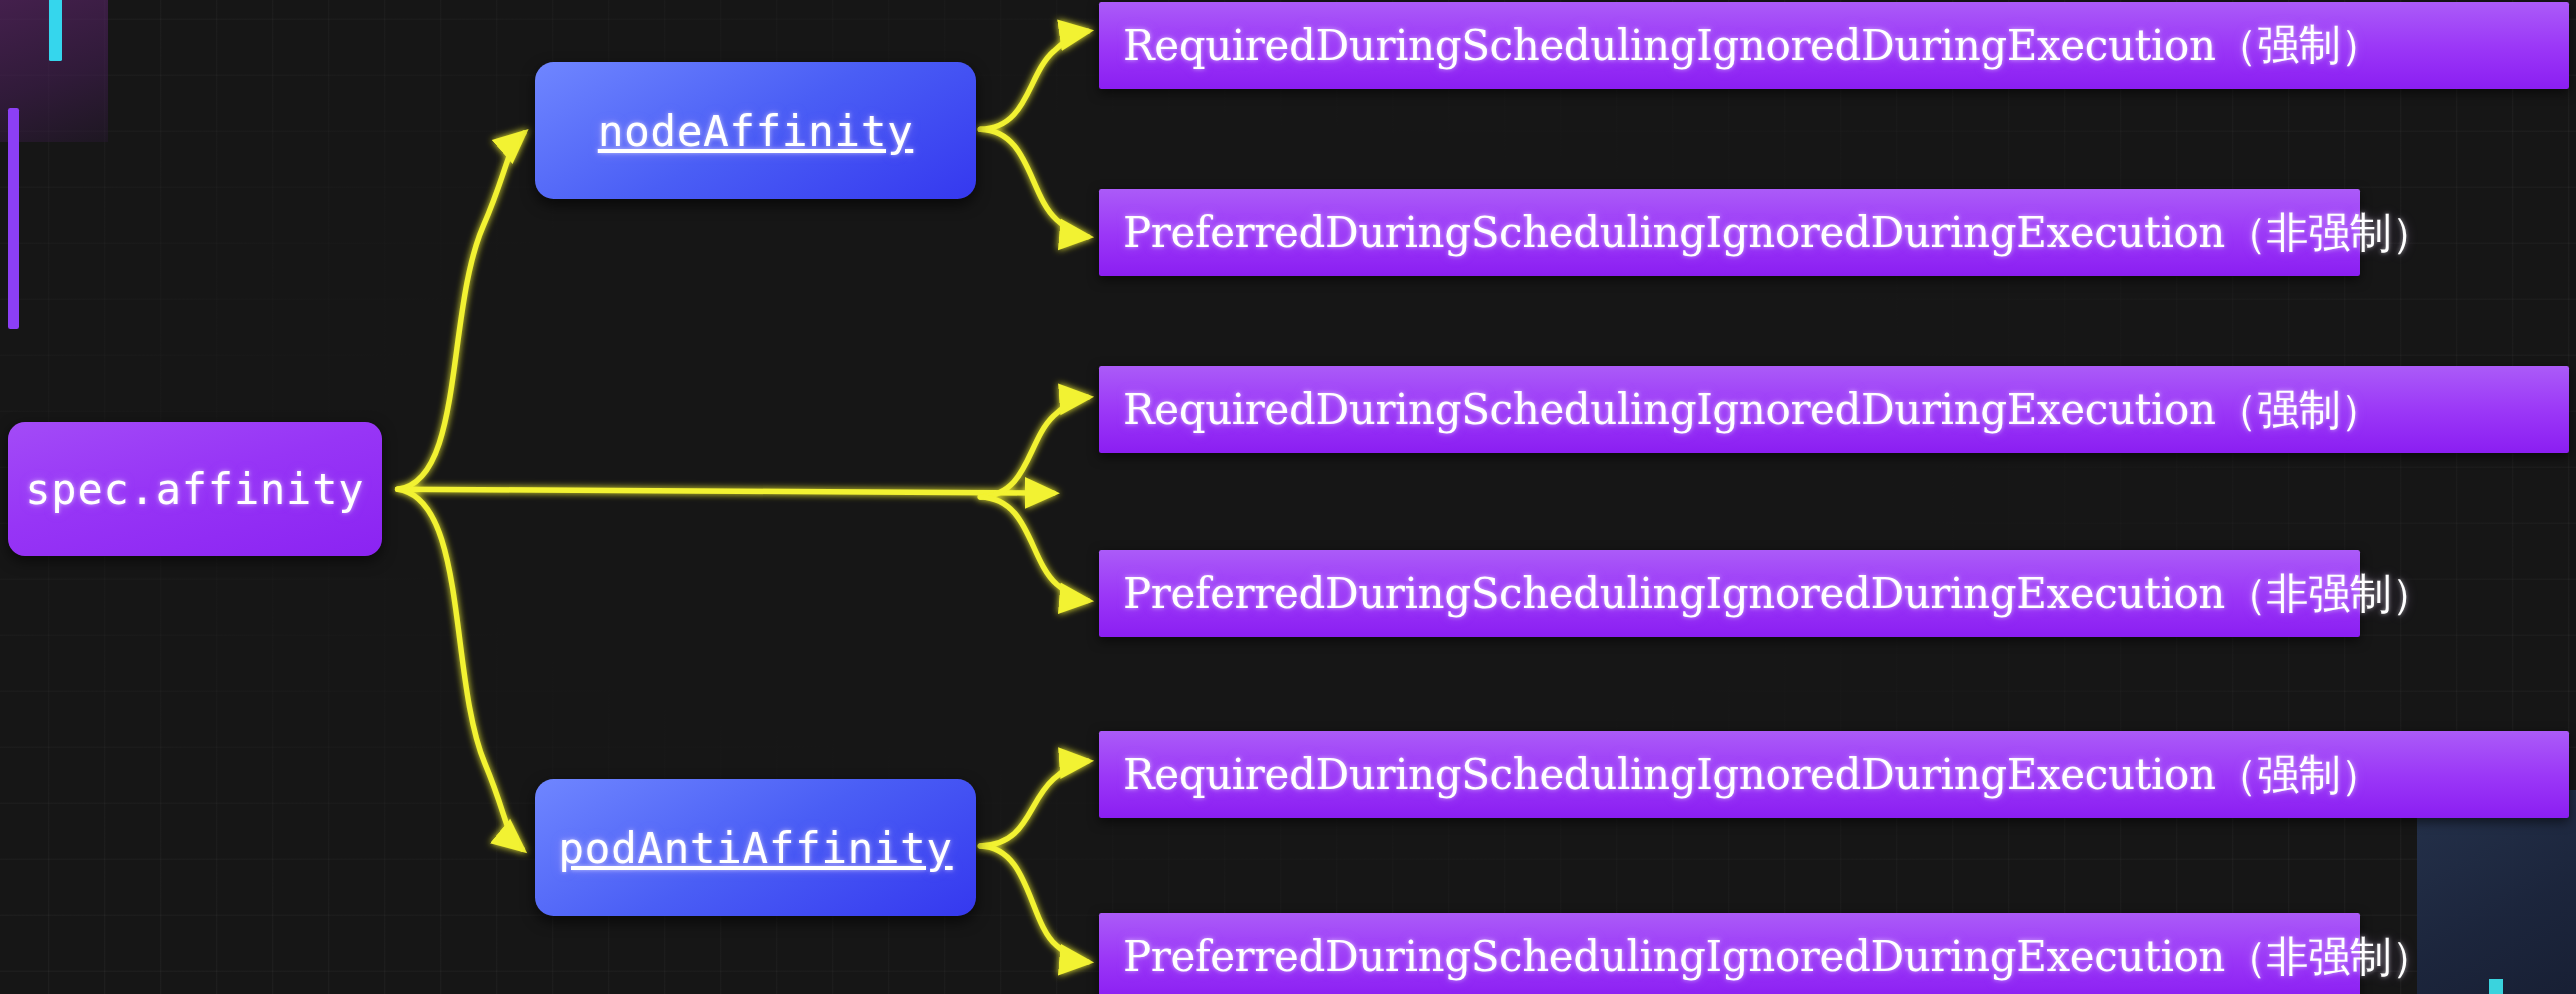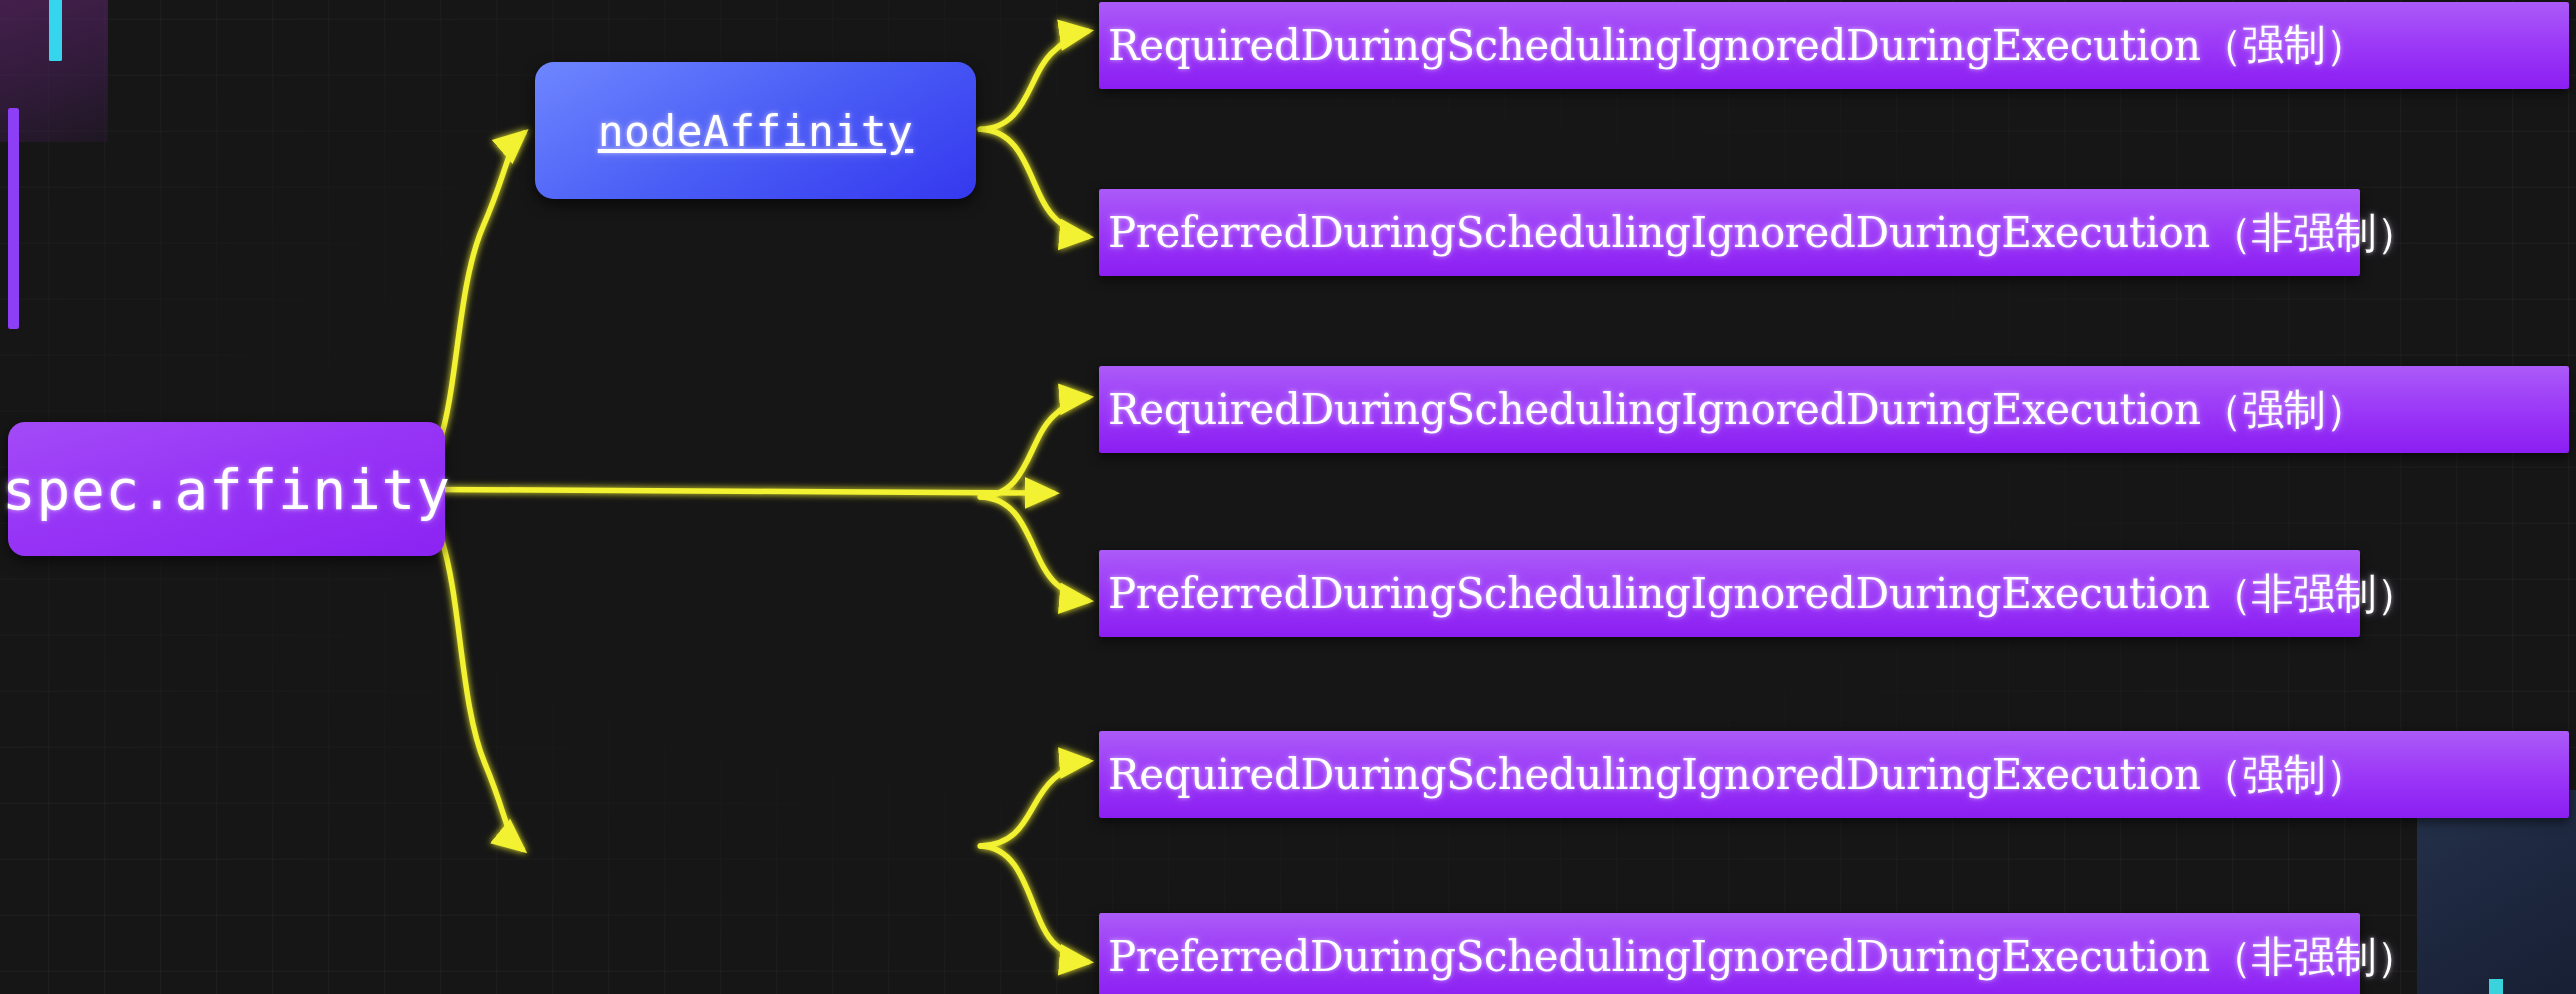--- a/index.html
+++ b/index.html
@@ -79,27 +79,27 @@
     position: absolute;
     display: flex;
     align-items: center;
     box-sizing: border-box;
     white-space: nowrap;
     color: #ffffff;
     text-shadow: 0 0 4.7px rgba(255,255,255,0.55), 0 0 11px rgba(210,170,255,0.35);
   }
   .node-root {
     left: 7.8px; top: 422px;
-    width: 437px; height: 134px;
+    width: 374px; height: 134px;
     border-radius: 17px;
     justify-content: center;
     background: linear-gradient(165deg, #a34bf7 0%, #9735f6 45%, #8b23f2 100%);
     box-shadow: 0 4.7px 14px rgba(0,0,0,0.55);
     font-family: "DejaVu Sans Mono", "Liberation Mono", monospace;
-    font-size: 56px;
+    font-size: 42px;
     letter-spacing: 0.8px;
   }
   .node-blue {
     left: 535px;
     width: 441px; height: 137px;
     border-radius: 18.7px;
     justify-content: center;
     background: linear-gradient(150deg, #6f86ff 0%, #4a5ef5 50%, #3538ef 100%);
     box-shadow: 0 5.5px 14px rgba(0,0,0,0.6);
     font-family: "DejaVu Sans Mono", "Liberation Mono", monospace;
@@ -108,21 +108,21 @@
     text-decoration: underline;
   }
   .node-blue.b1 { top: 62px; }
   .node-blue.b2 { top: 430px; }
   .node-blue.b3 { top: 779px; }
 
   .node-leaf {
     left: 1099px;
     height: 87px;
     border-radius: 2.3px;
-    padding-left: 9px;
+    padding-left: 24px;
     justify-content: flex-start;
     background: linear-gradient(180deg, #ab5bf8 0%, #9b37f7 52%, #8b1ef2 100%);
     box-shadow: 0 3.9px 11px rgba(0,0,0,0.55);
     font-family: "DejaVu Serif", "Liberation Serif", serif;
     font-size: 42px;
     letter-spacing: -0.4px;
   }
   .node-leaf.req  { width: 1470px; }
   .node-leaf.pref { width: 1261px; }
 
@@ -185,20 +185,23 @@
     </g>
   </svg>
 
   <div class="node node-root">
     <span>spec.affinity</span>
   </div>
 
   <div class="node node-blue b1">
     <span>nodeAffinity</span>
   </div>
+  <div class="node node-blue b3">
+    <span>podAntiAffinity</span>
+  </div>
 
   <div class="node node-leaf req r1">
     <span class="leaf-text">RequiredDuringSchedulingIgnoredDuringExecuti</span>
       <span class="leaf-text leaf-underline">on</span>
       <span class="leaf-text">（强制）</span>
   </div>
   <div class="node node-leaf pref p1">
     <span class="leaf-text">PreferredDuringSchedulingIgnoredDuringExecution</span>
       <span class="leaf-text">（非强制）</span>
   </div>

